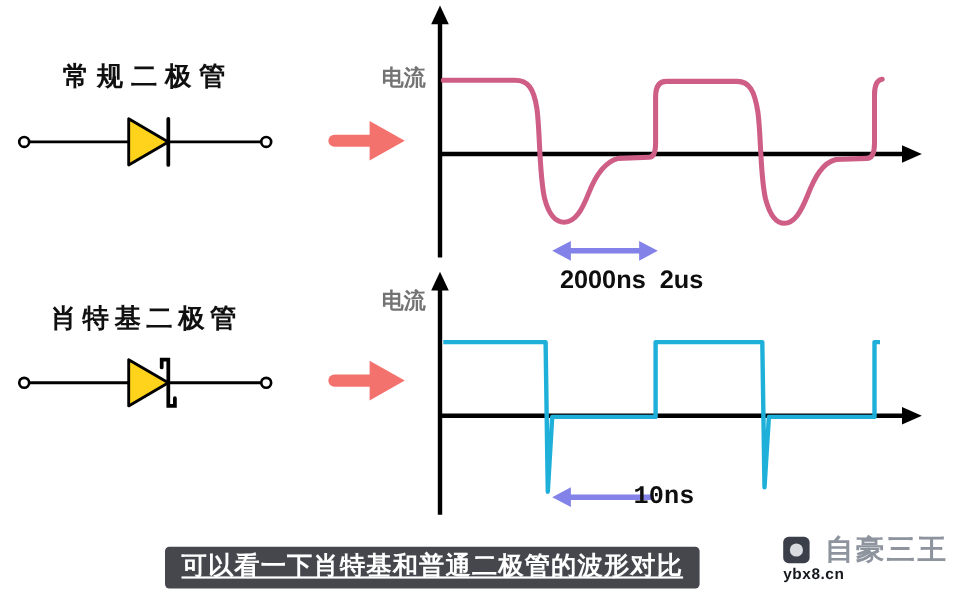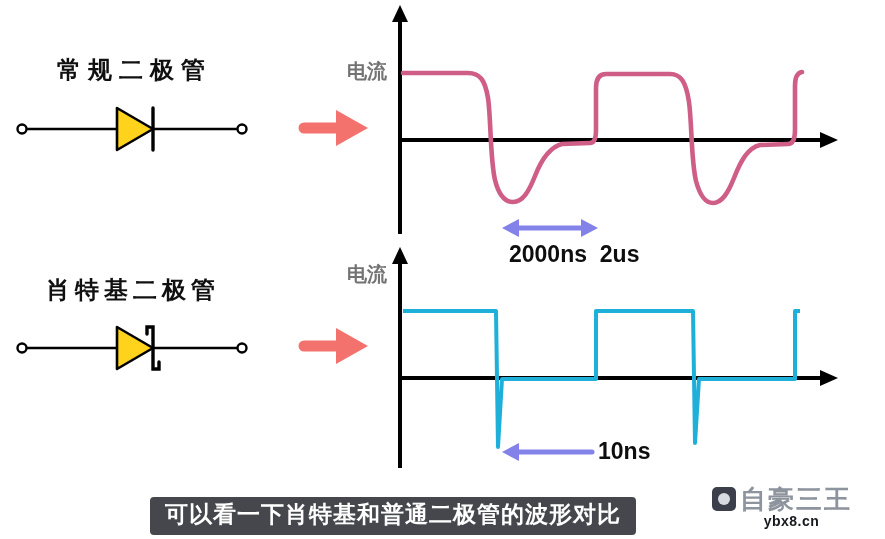--- a/index.html
+++ b/index.html
@@ -31,45 +31,45 @@
 
   
   .lbl{position:absolute;color:#101010;font-weight:700;line-height:1;}
   #label-regular{left:57px;top:58px;font-size:24px;letter-spacing:7px;}
   #label-schottky{left:46px;top:278px;font-size:24px;letter-spacing:5px;}
   .axis-label{position:absolute;color:#737373;font-size:20px;font-weight:700;line-height:1;}
   #current-top{left:347px;top:61px;}
   #current-bottom{left:347px;top:264px;}
   .time-label{position:absolute;color:#0e0e0e;font-size:23px;font-weight:600;white-space:pre;line-height:1;}
   #time-top{left:509px;top:243px;}
-  #time-bottom{left:598px;top:440px;}
+  #time-bottom{left:576px;top:440px;font-family:Liberation Mono, monospace;}
 
   
   .caption-bar{
     position:absolute;left:150px;top:497px;
     background:rgba(33,36,43,0.84);
     color:#fff;font-size:23px;font-weight:600;
     padding:4px 15px 6px 15px;border-radius:4px;
     letter-spacing:1px;white-space:nowrap;line-height:1.2;
   }
 
   
   .watermark{position:absolute;left:712px;top:486px;width:165px;}
-  .wm-row{display:flex;align-items:center;gap:4px;}
+  .wm-row{display:flex;align-items:flex-end;gap:14px;}
   .wm-logo{
     width:24px;height:24px;border-radius:5px;background:#3a3f4a;
     position:relative;flex:0 0 auto;
   }
   .wm-logo::after{
     content:"";position:absolute;left:6px;top:6px;width:12px;height:12px;
     border-radius:50%;background:#d8dbe0;
   }
   .wm-name{color:#8e949e;font-size:26px;font-weight:700;letter-spacing:2px;
     text-shadow:1px 1px 0 #ffffff;white-space:nowrap;line-height:1;}
-  .wm-site{color:#15181d;font-size:14px;font-weight:700;text-align:center;
+  .wm-site{color:#15181d;font-size:14px;font-weight:700;text-align:left;
     margin-top:1px;padding-right:6px;letter-spacing:0.5px;}
 </style>
 </head>
 <body>
 
 <div class="stage">
 
   <svg class="art" width="885" height="539" viewBox="0 0 885 539">
 
     <g>
@@ -150,21 +150,21 @@
 
   <div class="lbl" id="label-schottky">肖特基二极管</div>
   <div class="lbl" id="label-regular">常规二极管</div>
 
   <div class="axis-label" id="current-top">电流</div>
   <div class="axis-label" id="current-bottom">电流</div>
 
   <div class="time-label" id="time-top">2000ns  2us</div>
   <div class="time-label" id="time-bottom">10ns</div>
 
-  <div class="caption-bar" style="background: rgba(33, 36, 43, 0.84);">可以看一下肖特基和普通二极管的波形对比</div>
+  <div class="caption-bar" style="background: rgba(33, 36, 43, 0.84); text-decoration: underline;">可以看一下肖特基和普通二极管的波形对比</div>
 
   <div class="watermark">
     <div class="wm-row">
       <span class="wm-logo"></span>
       <span class="wm-name">自豪三王</span>
     </div>
     <div class="wm-site">ybx8.cn</div>
   </div>
 
 </div>

